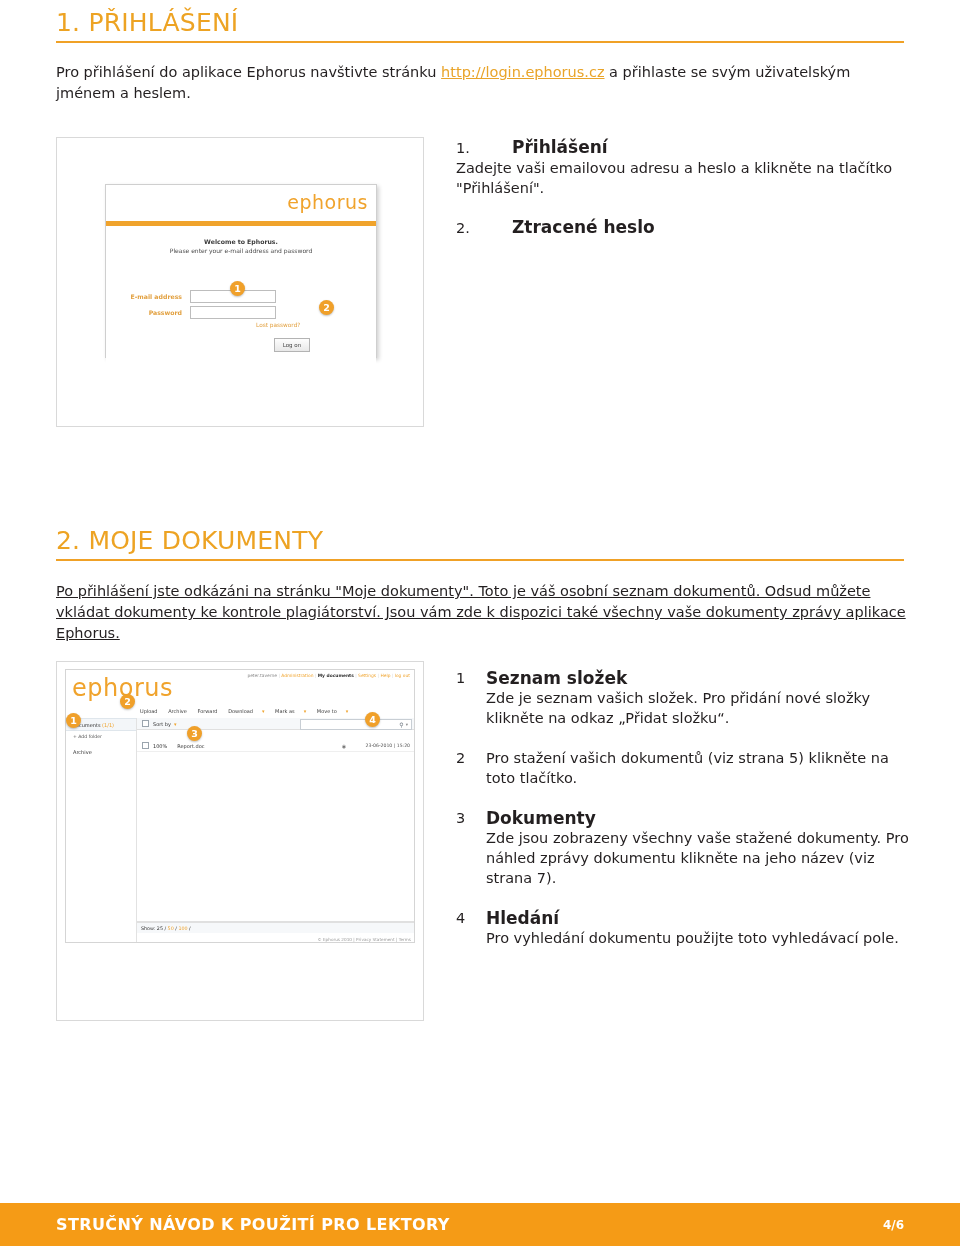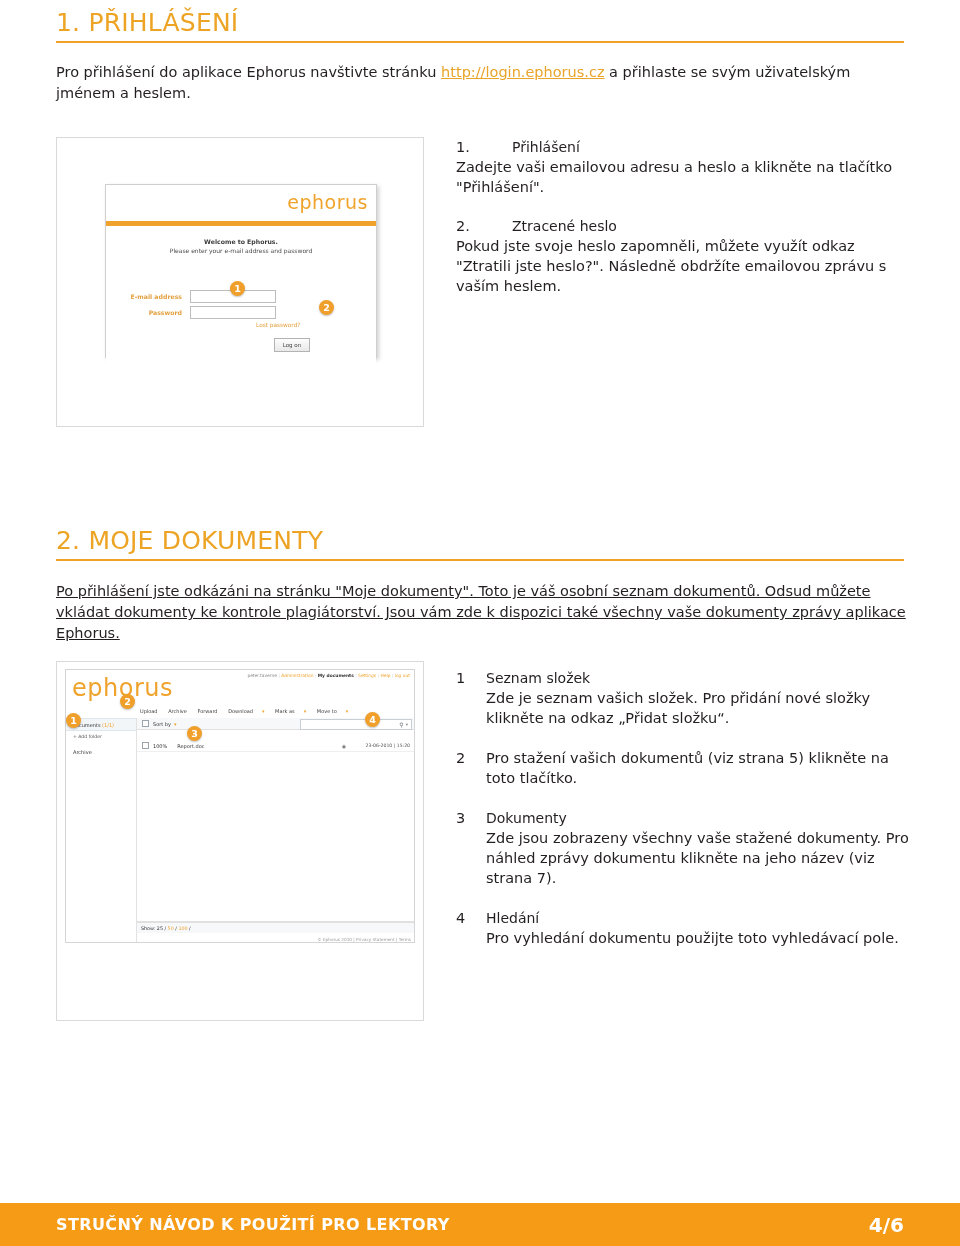--- a/index.html
+++ b/index.html
@@ -71,23 +71,23 @@
   }
   .step .num {
     position: absolute;
     left: 0;
     top: 0;
     font-size: 14.5px;
     line-height: 20px;
     color: #231f20;
   }
   .step .head {
-    font-size: 14px;
+    font-size: 17px;
     line-height: 20px;
-    font-weight: normal;
+    font-weight: bold;
     color: #231f20;
   }
   .step .body {
     font-size: 14.5px;
     line-height: 20px;
     color: #231f20;
   }
   
   .steps.tabbed .step { padding-left: 0; }
   .steps.tabbed .step .num { position: static; display: inline-block; width: 56px; }
@@ -345,21 +345,21 @@
     color: #ffffff;
     font-size: 16px;
     font-weight: bold;
     letter-spacing: 0.4px;
     font-family: "DejaVu Sans", sans-serif;
   }
   .footer .fpage {
     position: absolute;
     right: 56px;
     color: #ffffff;
-    font-size: 20px;
+    font-size: 12px;
     font-weight: bold;
   }
 </style>
 </head>
 <body>
 
 <div class="page">
 
   <div class="section-head" style="top:10px;">
     <div class="title">1. PŘIHLÁŠENÍ</div>
@@ -399,21 +399,20 @@
     <div class="badge" style="left:262px; top:162px;">2</div>
   </div>
 
   <div class="steps tabbed" style="left:456px; top:137px; width:450px;">
     <div class="step">
       <span class="num">1.</span><span class="head">Přihlášení</span>
       <span class="body">Zadejte vaši emailovou adresu a heslo a klikněte na tlačítko "Přihlášení".</span>
     </div>
     <div class="step" style="margin-top:19px;">
       <span class="num">2.</span><span class="head">Ztracené heslo</span>
-      <span class="body">Pokud jste svoje heslo zapomněli, můžete využít odkaz "Ztratili jste heslo?". Následně obdržíte emailovou zprávu s vaším heslem.</span>
     </div>
   </div>
 
   <div class="section-head" style="top:528px;">
     <div class="title">2. MOJE DOKUMENTY</div>
     <div class="rule"></div>
   </div>
 
   <div class="para" style="top:581px;text-decoration:underline;">Po přihlášení jste odkázáni na stránku "Moje dokumenty". Toto je váš osobní seznam dokumentů. Odsud můžete vkládat dokumenty ke kontrole plagiátorství. Jsou vám zde k dispozici také všechny vaše dokumenty zprávy aplikace Ephorus.</div>
 

